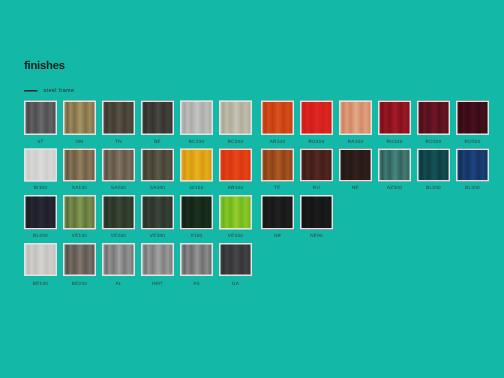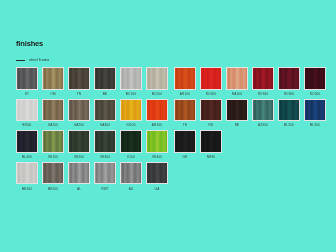--- a/index.html
+++ b/index.html
@@ -92,21 +92,21 @@
     letter-spacing: 0.18px;
     color: #3a3a3a;
     text-align: center;
     line-height: 1;
     white-space: nowrap;
   }
 </style>
 </head>
 <body style="background: rgb(253, 253, 253);">
 
-<div id="page" style="background: #5eead4;">
+<div id="page" style="background: #14b8a6;">
 
   <div class="page-title">finishes</div>
 
   <div class="section-head">
     <span class="section-rule"></span>
     <span class="section-label">steel frame</span>
   </div>
 
   <div class="grid" id="grid-left" style="grid-template-columns: repeat(6, 22px);">
       <div class="cell">

